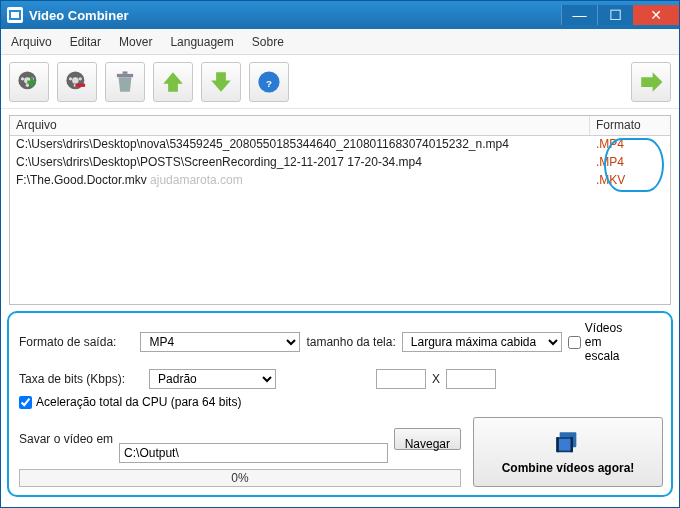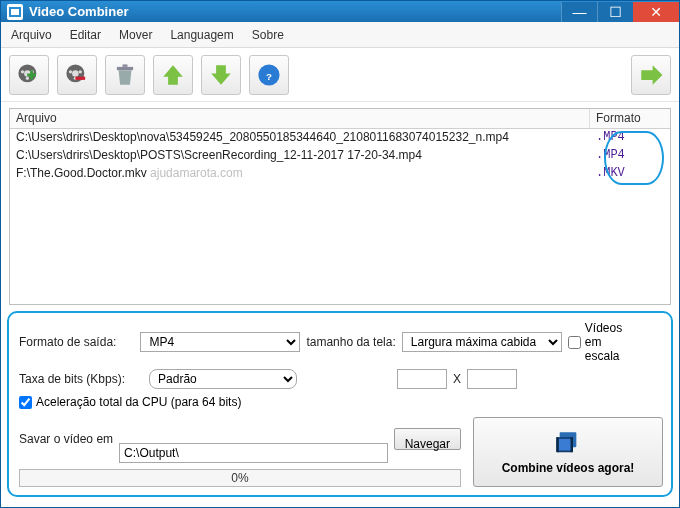--- a/index.html
+++ b/index.html
@@ -1,48 +1,48 @@
 <!DOCTYPE html>
 <html><head>
 <meta charset="utf-8">
 <style>
   * { box-sizing: border-box; margin: 0; padding: 0; font-family: "Segoe UI", Tahoma, sans-serif; font-size: 12px; }
   body { background: #f0f0f0; width: 680px; height: 508px; overflow: hidden; }
   .window { width: 680px; height: 508px; background: #fff; border: 1px solid #0a5a9c; display: flex; flex-direction: column; }
-  .titlebar { height: 21px; background: linear-gradient(#2a8dd4, #1a6fb0); display: flex; align-items: center; padding: 0 0 0 6px; color: #fff; }
+  .titlebar { height: 28px; background: linear-gradient(#2a8dd4, #1a6fb0); display: flex; align-items: center; padding: 0 0 0 6px; color: #fff; }
   .titlebar-icon { width: 16px; height: 16px; background: #fff; border-radius: 2px; margin-right: 6px; display:flex; align-items:center; justify-content:center; }
   .titlebar-title { flex: 1; font-weight: 600; font-size: 13px; }
   .win-btns { display: flex; }
   .win-btn { width: 36px; height: 20px; display:flex; align-items:center; justify-content:center; color:#fff; font-size:14px; }
   .win-btn.min, .win-btn.max { background:#1a6fb0; border-left:1px solid rgba(255,255,255,.25); }
   .win-btn.close { background:#e04b3a; width: 46px; }
   .menubar { height: 26px; background: #f7f7f7; border-bottom: 1px solid #dcdcdc; display:flex; align-items:center; padding: 0 10px; gap: 18px; }
   .menu-item { color:#333; cursor: default; }
   .toolbar { height: 54px; background:#fff; border-bottom:1px solid #e6e6e6; display:flex; align-items:center; padding: 0 8px; gap:8px; }
   .tbtn { width:40px; height:40px; border:1px solid #c8c8c8; border-radius:3px; background:linear-gradient(#fdfdfd,#eaeaea); display:flex; align-items:center; justify-content:center; }
   .tbtn svg { width:26px; height:26px; }
   .spacer { flex:1; }
   .filelist { flex:1; margin:6px 8px; border:1px solid #bfbfbf; background:#fff; position:relative; overflow:hidden; }
   .filelist-header { display:flex; height:20px; border-bottom:1px solid #d0d0d0; background:#fafafa; }
   .fh-col { padding:2px 6px; color:#333; }
   .fh-file { flex:1; border-right:1px solid #e0e0e0;}
   .fh-fmt { width:80px; }
   .file-rows { }
   .file-row { display:flex; height:18px; }
   .file-path { flex:1; padding:1px 6px; color:#222; white-space:nowrap; overflow:hidden; }
-  .file-fmt { width:80px; padding:1px 6px; color:#4c1d95;font-family:Liberation Mono, monospace; }
+  .file-fmt { width:80px; padding:1px 6px; color:#c2410c; }
   .watermark { color:#bfbfbf; font-size:12px; }
   .fmt-highlight { position:absolute; right:6px; top:22px; width:60px; height:54px; border:2px solid #1a9be0; border-radius:18px/28px; pointer-events:none; }
   .bottom-panel { margin:0 6px 10px 6px; border:2px solid #17a0e0; border-radius:10px; padding:8px 10px 8px 10px; background:#fff; position:relative; }
   .row { display:flex; align-items:center; gap:6px; margin-bottom:6px; }
   .lbl { color:#222; white-space:nowrap; }
   select, input[type=text] { border:1px solid #a8a8a8; background:#fff; height:20px; padding:0 4px; font-size:12px; }
   .sel-output { width:160px; }
   .sel-screen { width:160px; }
-  .sel-bitrate { width:148px;border-radius:8px; }
+  .sel-bitrate { width:127px; }
   .dim { width:50px; background:#f4f4f4; }
   .chk { display:flex; align-items:center; gap:4px; }
   .chk input { width:13px; height:13px; }
   .navegar { height:22px; padding:8px 10px; border:1px solid #9c9c9c; background:linear-gradient(#f8f8f8,#e4e4e4); border-radius:2px; }
   .save-input { width:290px;margin-top:28px; }
   .progress-wrap { display:flex; align-items:center; gap:8px; margin-top:4px; }
   .progress { flex:1; height:18px; border:1px solid #b8b8b8; background:#f6f6f6; position:relative; }
   .progress-label { position:absolute; width:100%; text-align:center; top:1px; color:#333; }
   .combine-btn { position:absolute; right:8px; bottom:8px; width:190px; height:70px; border:1px solid #9c9c9c; border-radius:3px; background:linear-gradient(#fbfbfb,#e7e7e7); display:flex; flex-direction:column; align-items:center; justify-content:center; gap:2px; font-weight:600; }
   .combine-btn svg { width:30px; height:26px; }

